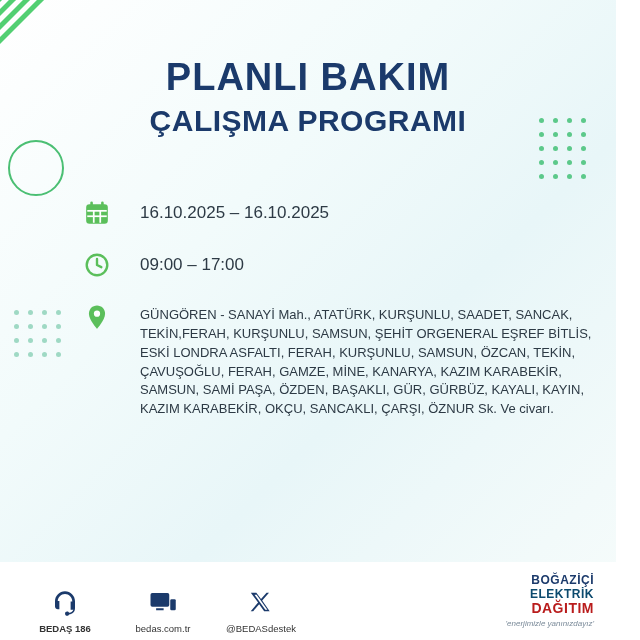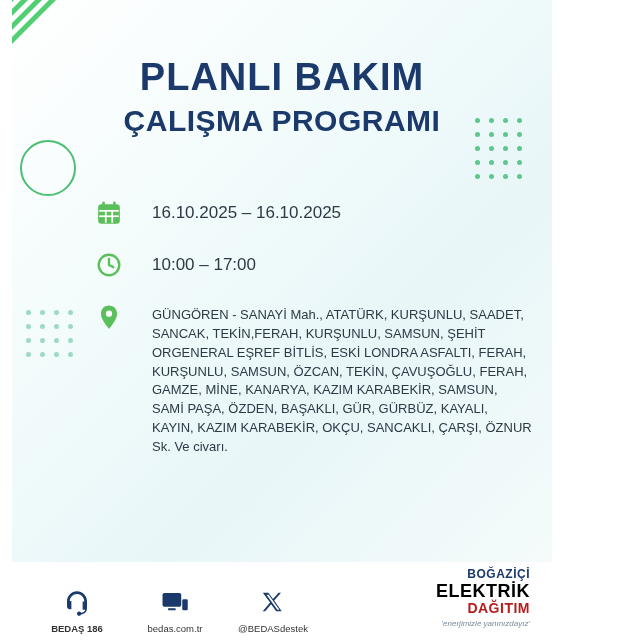--- a/index.html
+++ b/index.html
@@ -4,24 +4,23 @@
 <style>
   * { margin:0; padding:0; box-sizing:border-box; }
   html, body {
     width:640px; height:640px;
     font-family:"Liberation Sans", sans-serif;
     background:#ffffff;
     overflow:hidden;
   }
   .card {
     position:relative;
-    width:540px; height:640px;
+    width:616px; height:640px;
     background:linear-gradient(135deg,#ffffff 0%,#f2fbfb 35%,#e8f6f8 60%,#f7fcfb 100%);
     overflow:hidden;
-    margin-left:12px;
   }
   
   .stripes {
     position:absolute; top:-18px; left:-10px;
     width:150px; height:120px;
     overflow:hidden;
   }
   .stripes i {
     position:absolute;
     width:230px; height:5px;
@@ -86,21 +85,21 @@
   }
   .fitem { text-align:center; width:78px; }
   .fitem .fico { height:34px; display:flex; align-items:center; justify-content:center; color:#1b3a6b; }
   .fitem .flabel { font-size:9.5px; color:#333; margin-top:3px; font-weight:bold; }
   .fitem .flabel.thin { font-weight:normal; }
 
   .logo {
     position:absolute; right:22px; bottom:12px; text-align:right;
   }
   .logo .l1 { font-size:12px; font-weight:bold; color:#1b3a6b; letter-spacing:.5px; line-height:1.12; }
-  .logo .l2 { font-size:18px; font-weight:bold; color:#000000; letter-spacing:.5px; line-height:1.12; }
+  .logo .l2 { font-size:12px; font-weight:bold; color:#0c4a6e; letter-spacing:.5px; line-height:1.12; }
   .logo .l3 { font-size:14px; font-weight:bold; color:#b91c1c; letter-spacing:.5px; line-height:1.12; }
   .logo .slogan { font-size:8px; color:#7a8a99; font-style:italic; margin-top:2px; }
 </style>
 </head>
 <body>
 
 <div class="card">
 
   <div class="stripes">
 
@@ -180,21 +179,21 @@
       <div class="txt">16.10.2025 – 16.10.2025</div>
     </div>
 
     <div class="row">
       <div class="ico">
         <svg width="26" height="26" viewBox="0 0 24 24" fill="none">
           <circle cx="12" cy="12" r="9.5" stroke="#5bbf5b" stroke-width="2.2"></circle>
           <path d="M12 6.5 V12 L16 14" stroke="#5bbf5b" stroke-width="2.2" stroke-linecap="round" stroke-linejoin="round"></path>
         </svg>
       </div>
-      <div class="txt">10:00 – 17:00</div>
+      <div class="txt">09:00 – 17:00</div>
     </div>
 
 
     <div class="row address">
       <div class="ico">
         <svg width="26" height="28" viewBox="0 0 24 26" fill="none">
           <path d="M12 1.5 C7.8 1.5 4.5 4.8 4.5 9 c0 5.6 7.5 14 7.5 14 s7.5 -8.4 7.5 -14 c0 -4.2 -3.3 -7.5 -7.5 -7.5 z" fill="#5bbf5b"></path>
           <circle cx="12" cy="9" r="2.9" fill="#ffffff"></circle>
         </svg>
       </div>

